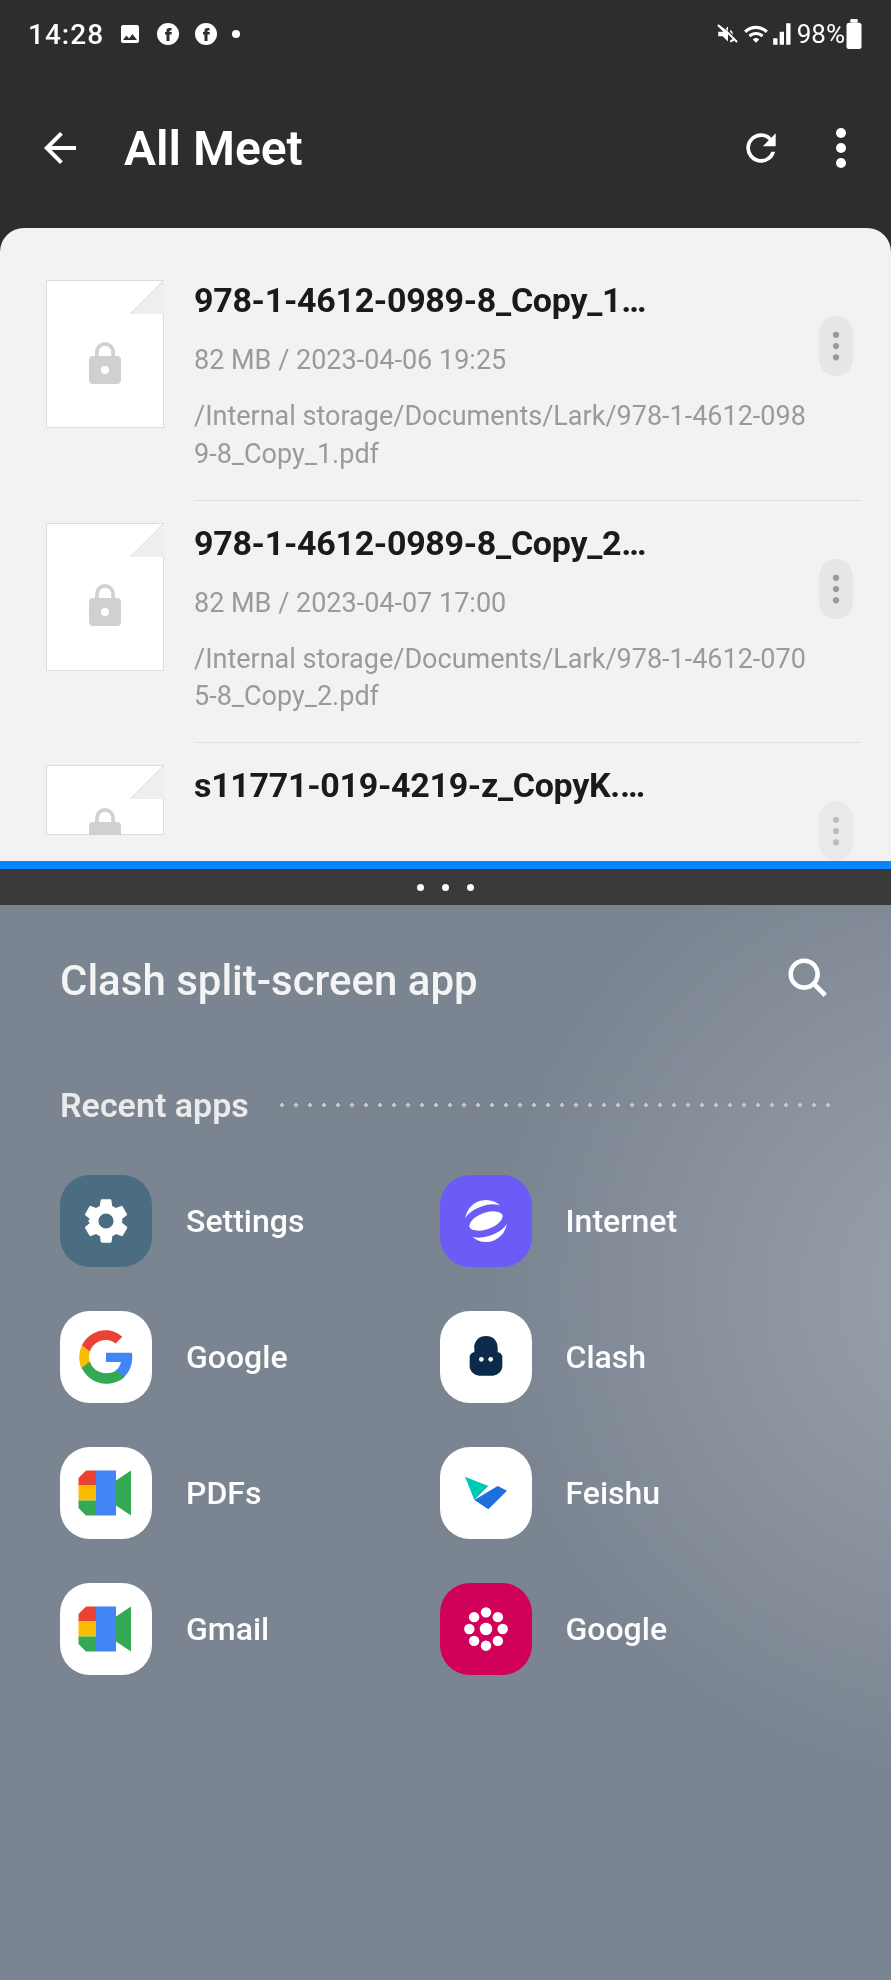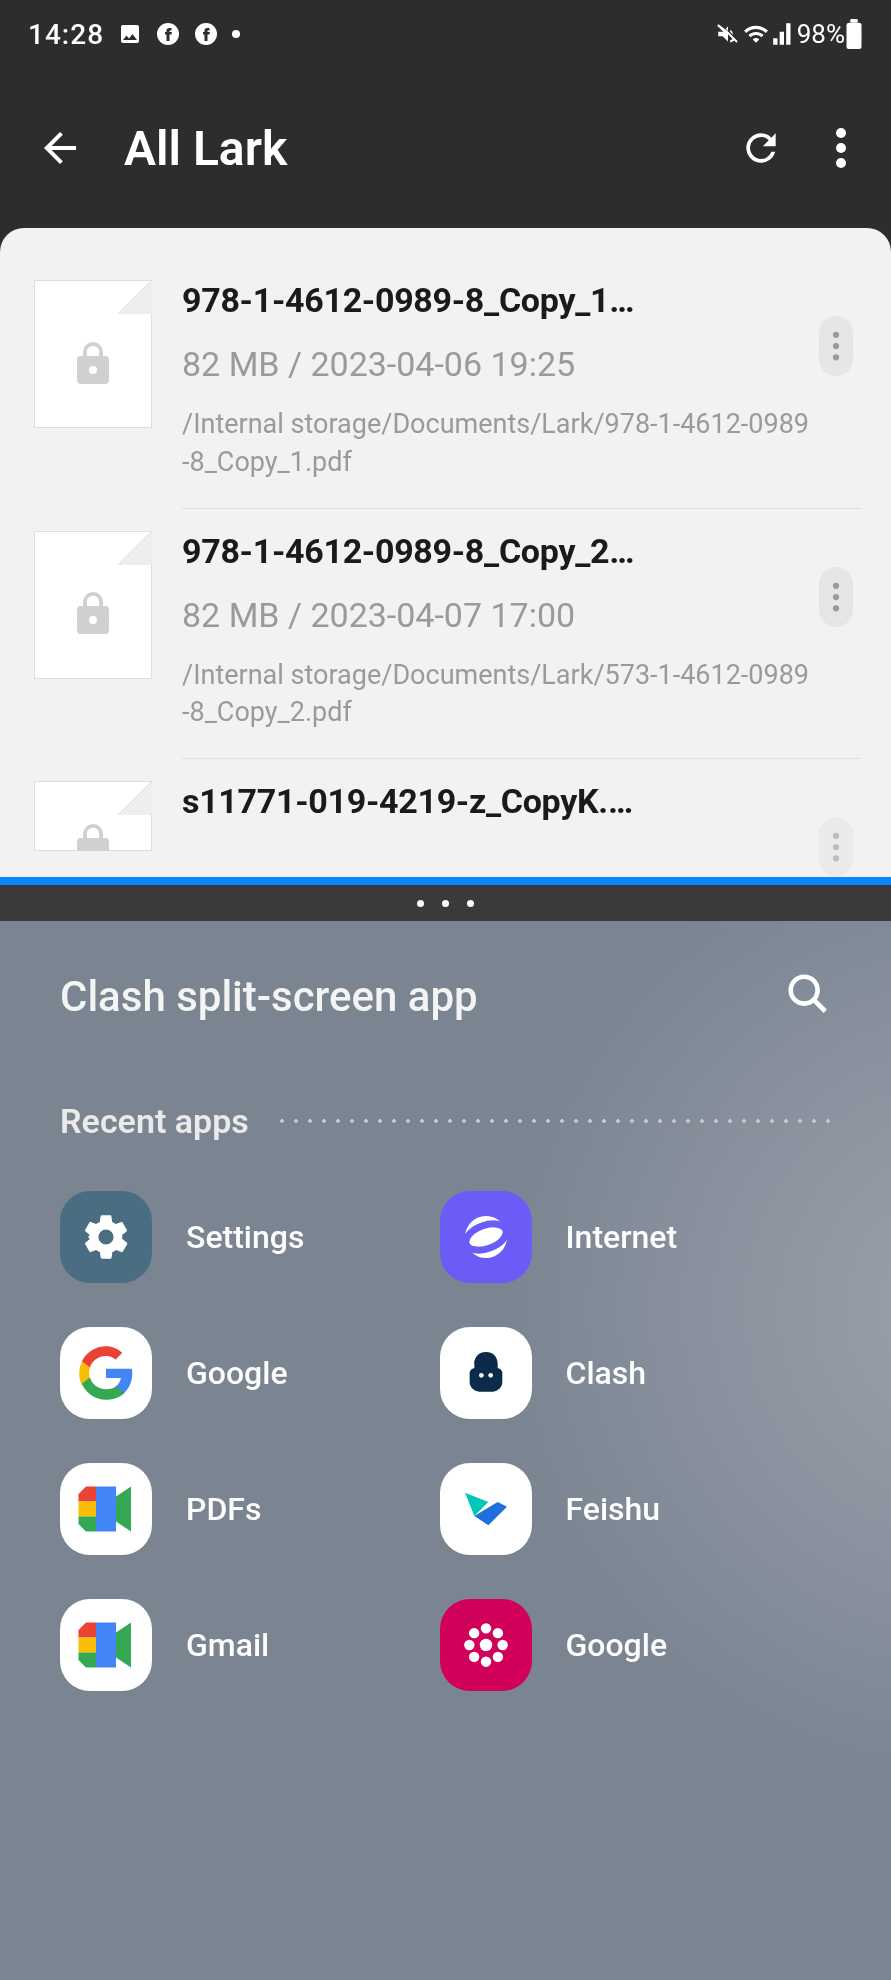--- a/index.html
+++ b/index.html
@@ -17,31 +17,31 @@
 
   
   .top-panel { background:#2d2d2d; }
   .app-header { height:160px; display:flex; align-items:center; padding:0 30px; color:#fff; }
   .app-header .back { width:60px; height:60px; display:flex; align-items:center; justify-content:center; }
   .app-header .title { font-size:48px; font-weight:600; margin-left:34px; flex:1; }
   .app-header .refresh { width:60px; height:60px; display:flex; align-items:center; justify-content:center; margin-right:30px; }
   .app-header .overflow { width:40px; height:60px; display:flex; align-items:center; justify-content:center; }
   .app-header svg { fill:#fff; }
 
-  .file-sheet { background:#f2f2f2; border-radius:24px 24px 0 0; padding:30px 0 0 4px; }
+  .file-sheet { background:#f2f2f2; border-radius:24px 24px 0 0; padding:30px 0 0 16px; }
   .file-item { display:flex; padding:22px 30px 26px 30px; }
   .file-icon { width:118px; height:148px; position:relative; flex-shrink:0; }
   .file-page { position:absolute; inset:0; background:#fff; border:1px solid #ddd; }
   .file-fold { position:absolute; top:0; right:0; width:34px; height:34px; background:linear-gradient(135deg,transparent 49%,#ddd 50%,#eee 51%); }
   .file-lock { position:absolute; left:50%; top:58%; transform:translate(-50%,-50%); }
   .file-lock svg { fill:#d0d0d0; }
 
   .file-body { flex:1; padding-left:30px; min-width:0; }
   .file-name { font-size:34px; font-weight:700; color:#1a1a1a; white-space:nowrap; overflow:hidden; text-overflow:ellipsis; letter-spacing:-.3px; }
-  .file-meta { font-size:34px; color:#9a9a9a; margin-top:24px; }
+  .file-meta { font-size:27px; color:#9a9a9a; margin-top:24px; }
   .file-path { font-size:27px; color:#9a9a9a; margin-top:22px; line-height:1.4; word-break:break-all; }
 
   .file-more { width:50px; display:flex; align-items:flex-start; justify-content:center; padding-top:36px; }
   .more-pill { width:34px; height:60px; border-radius:17px; background:#e6e6e6; display:flex; align-items:center; justify-content:center; }
   .more-pill svg { fill:#9a9a9a; }
 
   .divider { height:1px; background:#e0e0e0; margin-left:178px; margin-right:30px; }
 
   
   .split-bar-blue { height:8px; background:#0a84ff; }
@@ -102,21 +102,21 @@
   </div>
 </div>
 
 <div class="top-panel">
   <div class="app-header">
     <div class="back">
       <svg width="48" height="48" viewBox="0 0 24 24">
           <path d="M20 11H7.83l5.59-5.59L12 4l-8 8 8 8 1.41-1.41L7.83 13H20v-2z"></path>
         </svg>
     </div>
-    <div class="title">All Lark</div>
+    <div class="title">All Meet</div>
     <div class="refresh">
       <svg width="44" height="44" viewBox="0 0 24 24">
           <path d="M17.65 6.35A7.96 7.96 0 0 0 12 4a8 8 0 1 0 7.73 10h-2.08A6 6 0 1 1 12 6c1.66 0 3.14.69 4.22 1.78L13 11h7V4l-2.35 2.35z"></path>
         </svg>
     </div>
     <div class="overflow">
       <svg width="10" height="44" viewBox="0 0 6 24">
           <circle cx="3" cy="3" r="3"></circle>
           <circle cx="3" cy="12" r="3"></circle>
           <circle cx="3" cy="21" r="3"></circle>
@@ -155,21 +155,21 @@
       <div class="file-icon">
         <div class="file-page"></div>
           <div class="file-fold"></div>
         <div class="file-lock"><svg width="48" height="48" viewBox="0 0 24 24">
               <path d="M18 8h-1V6a5 5 0 0 0-10 0v2H6a2 2 0 0 0-2 2v10a2 2 0 0 0 2 2h12a2 2 0 0 0 2-2V10a2 2 0 0 0-2-2zM8.9 6a3.1 3.1 0 0 1 6.2 0v2H8.9V6zM12 17a2 2 0 1 1 0-4 2 2 0 0 1 0 4z"></path>
             </svg></div>
       </div>
       <div class="file-body">
         <div class="file-name">978-1-4612-0989-8_Copy_2…</div>
         <div class="file-meta">82 MB / 2023-04-07 17:00</div>
-        <div class="file-path">/Internal storage/Documents/Lark/573-1-4612-0989-8_Copy_2.pdf</div>
+        <div class="file-path">/Internal storage/Documents/Lark/978-1-4612-0705-8_Copy_2.pdf</div>
       </div>
       <div class="file-more">
         <div class="more-pill">
             <svg width="8" height="30" viewBox="0 0 6 24">
               <circle cx="3" cy="3" r="2.5"></circle>
               <circle cx="3" cy="12" r="2.5"></circle>
               <circle cx="3" cy="21" r="2.5"></circle>
             </svg>
           </div>
       </div>

